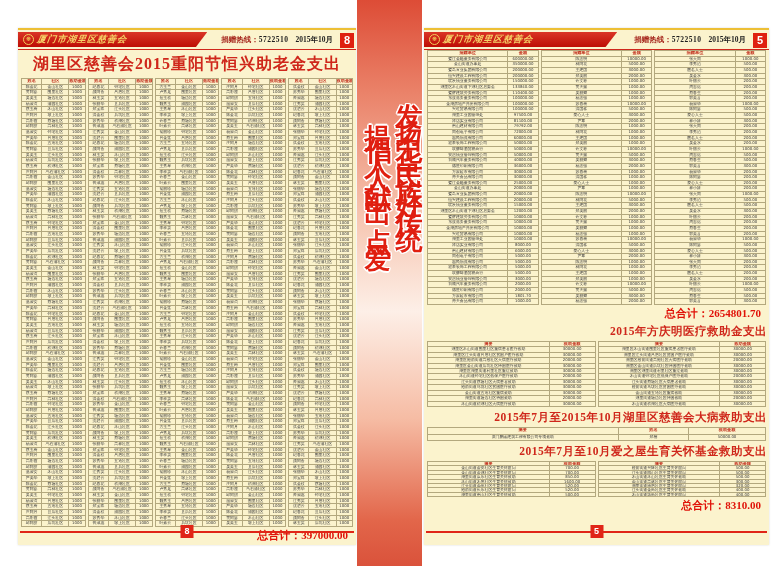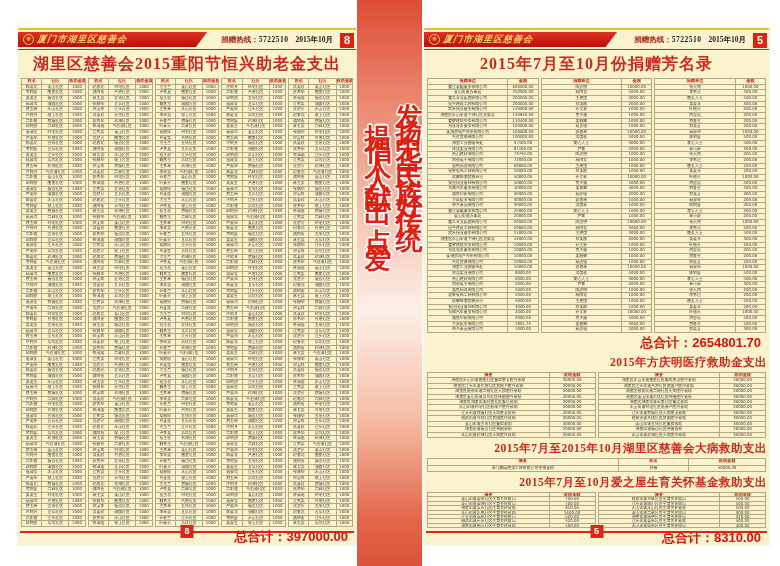--- a/index.html
+++ b/index.html
@@ -22,21 +22,21 @@
   .mh-right{position:absolute;right:2px;top:2px;height:16px;display:flex;align-items:center;gap:7px;font-size:7.5px;white-space:nowrap;}
   .hot-label{color:#a6261c;font-weight:bold;margin-top:12px;}
   .hot-num{color:#1d1d1d;font-weight:bold;letter-spacing:.5px;}
   .mh-date{color:#1d1d1d;font-weight:bold;}
   .pagebox{width:14px;height:15px;background:#df2110;color:#fff;font-size:11px;font-weight:bold;
            text-align:center;line-height:15px;font-family:"Liberation Sans",sans-serif;}
 
   
   .ptitle{margin:4px 2px 3px;text-align:center;color:#cf271b;font-weight:bold;font-size:16px;letter-spacing:1px;}
   .stitle{margin:3px 2px 2px;text-align:right;color:#cf271b;font-weight:bold;font-size:11.5px;letter-spacing:.5px;}
-  .total-line{text-align:right;padding:1px 8px 0 0;color:#e01208;font-weight:bold;font-size:13px;font-family:Liberation Sans, sans-serif;}
+  .total-line{text-align:right;padding:1px 8px 0 0;color:#e01208;font-weight:bold;font-size:11px;font-family:Liberation Serif, serif;}
 
   
   .tables-row{display:flex;gap:2px;padding:0 3px;box-sizing:border-box;}
   .grid{display:grid;gap:1px;background:#b3a87e;padding:1px;box-sizing:border-box;flex:1;}
   .grid .c{background:#fbf3cd;font-family:"DejaVu Sans",sans-serif;font-size:3.9px;line-height:4.8px;
            color:#3c3c3c;text-align:center;overflow:hidden;white-space:nowrap;}
   .grid .hd{color:#c2321f;font-weight:bold;font-size:4.2px;}
   .cols3{grid-template-columns:1fr 1.35fr .8fr;}
   .cols2{grid-template-columns:2.7fr 1fr;}
   .cols3b{grid-template-columns:3fr 1.1fr 1.2fr;}
@@ -1300,21 +1300,20 @@
         <span class="emblem">❋</span>
         <span class="logo">厦门市湖里区慈善会</span>
       </div>
       <div class="mh-right">
         <span><span class="hot-label">捐赠热线：</span><span class="hot-num">5722510</span></span>
         <span class="mh-date">2015年10月</span>
         <span class="pagebox">5</span>
       </div>
     </div>
 
-    <h1 class="ptitle">2015年7月至10月份捐赠芳名录</h1>
     <div class="tables-row" id="donor-table-row">
         <div class="grid cols2">
           <div class="c hd">捐赠单位</div>
           <div class="c hd">金额</div>
           <div class="c">鹭江金融服务有限公司</div>
           <div class="c">600000.00</div>
           <div class="c">金山街道办事处</div>
           <div class="c">350000.00</div>
           <div class="c">鹭岛置业集团有限公司</div>
           <div class="c">200000.00</div>

